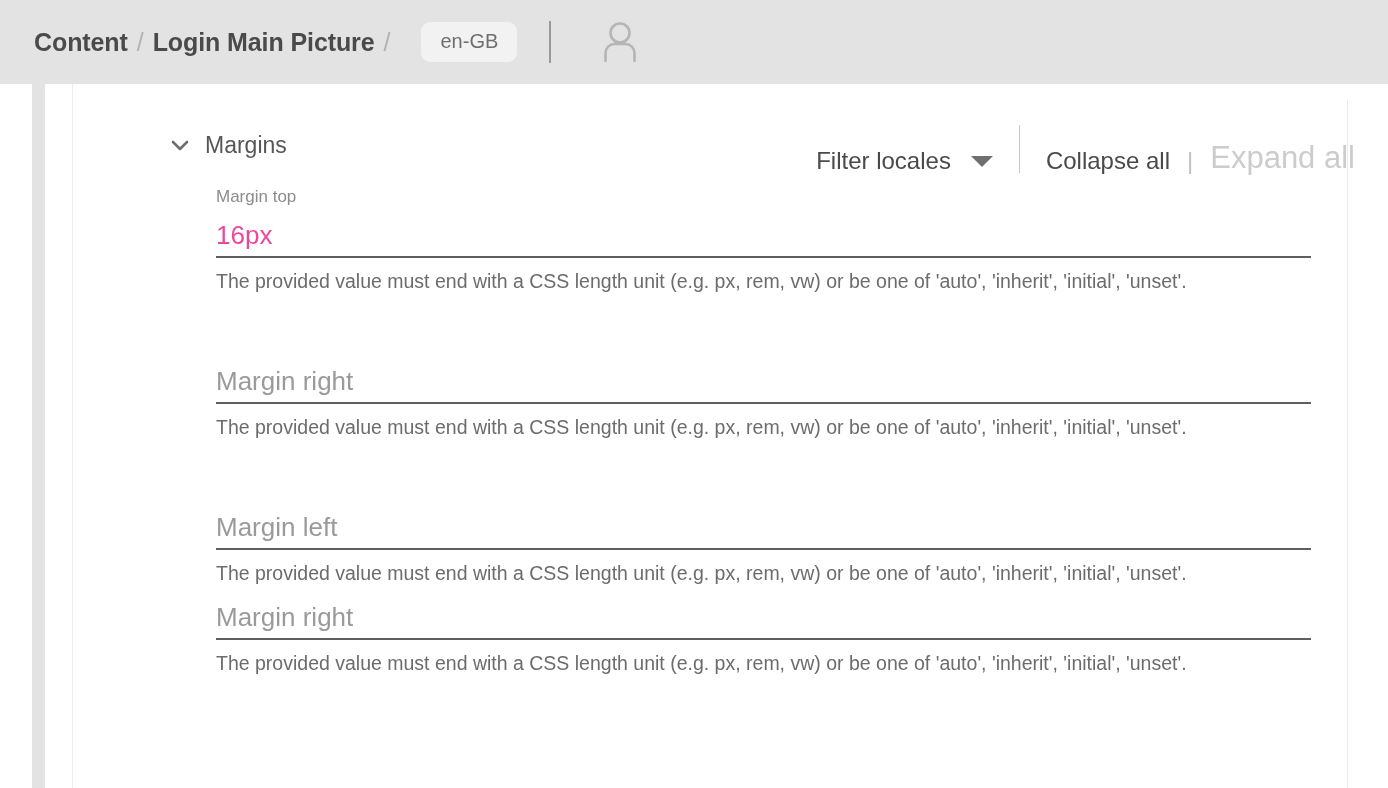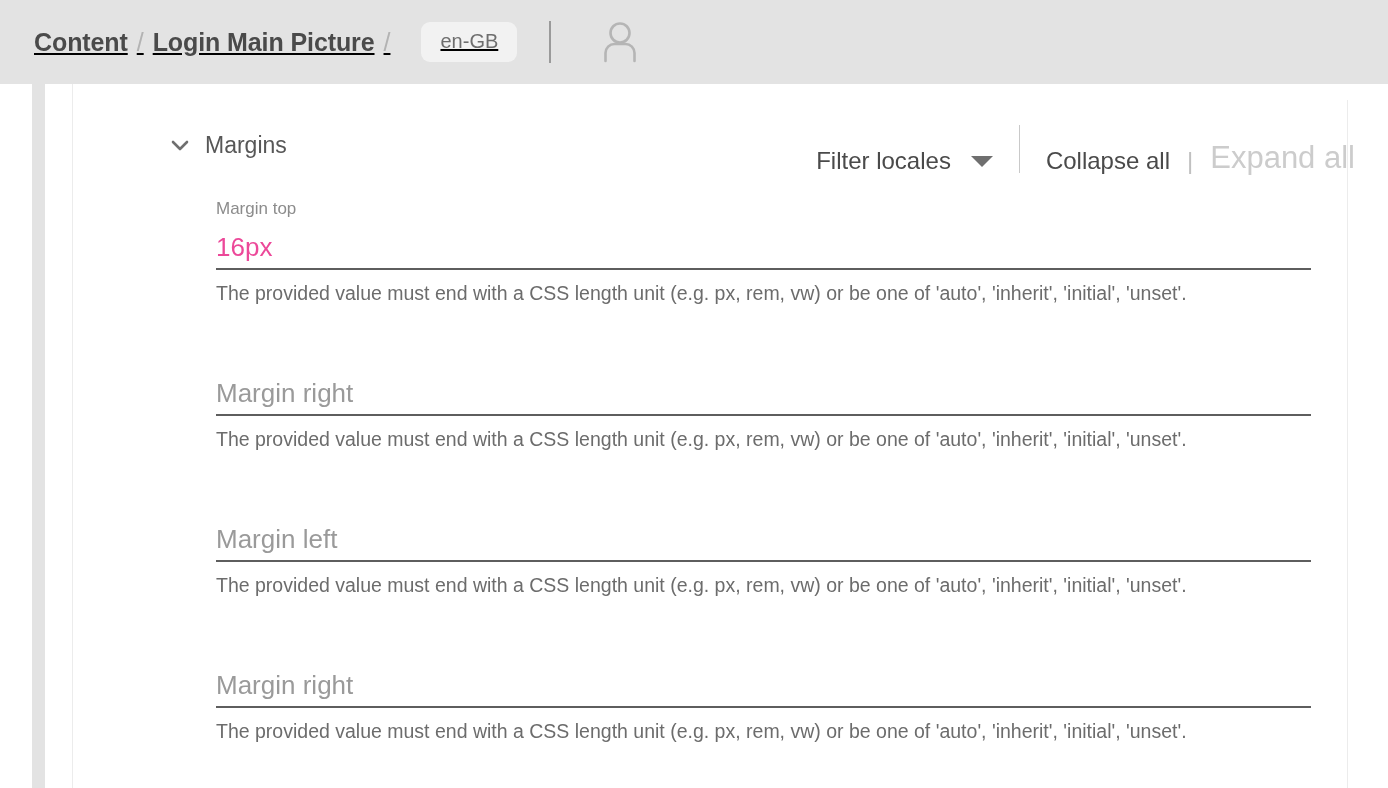--- a/index.html
+++ b/index.html
@@ -30,21 +30,20 @@
     display: flex;
     align-items: center;
     padding-left: 34px;
     z-index: 20;
   }
 
   .breadcrumb {
     display: flex;
     align-items: center;
     height: 80px;
-    text-decoration: underline;
   }
 
   .crumb {
     font-size: 25px;
     line-height: 1;
     letter-spacing: -0.1px;
     white-space: nowrap;
   }
   .crumb.strong { color: #4a4a4a; font-weight: 700; }
   .crumb.current { color: #8c8c8c; font-weight: 400; }
@@ -208,21 +207,21 @@
   .expand-all {
     font-size: 31px;
     color: #cccccc;
     line-height: 1;
     white-space: nowrap;
   }
 
   
   .form-area {
     position: absolute;
-    top: 116px;
+    top: 104px;
     left: 171px;
     width: 1100px;
   }
 
   .field-block { position: relative; }
 
   .field-label-float {
     font-size: 17px;
     color: #8c8c8c;
     line-height: 1;
@@ -319,21 +318,21 @@
       </div>
 
       <div class="field-block" style="margin-bottom:56px;">
         <div style="height:34px; padding-top:17px;">
           <span class="field-placeholder">Margin right</span>
         </div>
         <div class="field-underline" style="margin-top:17px;"></div>
         <div class="field-help">The provided value must end with a CSS length unit (e.g. px, rem, vw) or be one of 'auto', 'inherit', 'initial', 'unset'.</div>
       </div>
 
-      <div class="field-block" style="margin-bottom:56px;">
+      <div class="field-block" style="">
         <div style="height:34px; padding-top:17px;">
           <span class="field-placeholder">Margin left</span>
         </div>
         <div class="field-underline" style="margin-top:17px;"></div>
         <div class="field-help">The provided value must end with a CSS length unit (e.g. px, rem, vw) or be one of 'auto', 'inherit', 'initial', 'unset'.</div>
       </div>
 
       <div class="field-block">
         <div style="height:34px; padding-top:17px;">
           <span class="field-placeholder">Margin right</span>

